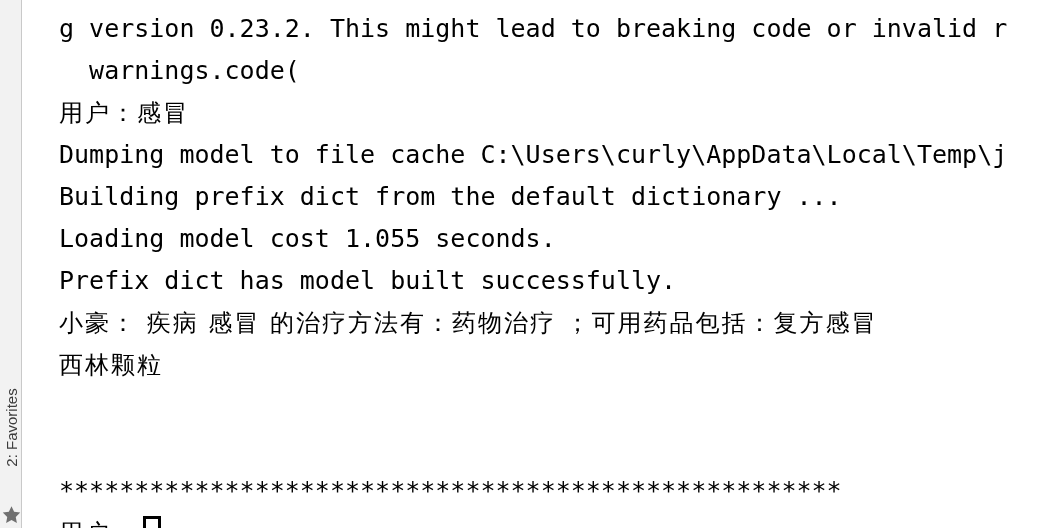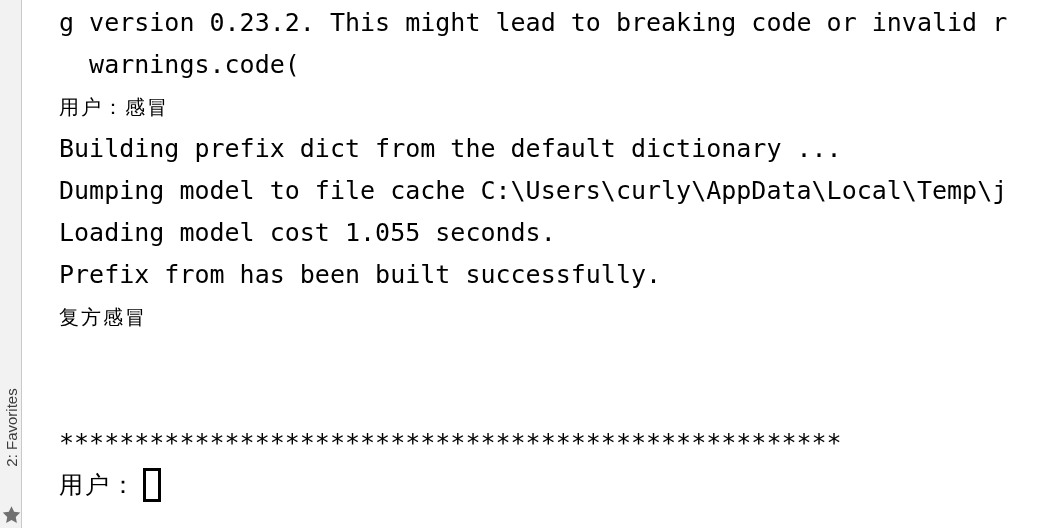--- a/index.html
+++ b/index.html
@@ -67,42 +67,42 @@
   }
   .strip-star svg { display: block; }
 
   
   .console {
     position: relative;
     flex: 1 1 auto;
     height: 528px;
     background: #ffffff;
     overflow: hidden;
-    padding-top: 2px;
+    padding-top: 8px;
     box-sizing: border-box;
   }
 
   .line {
     height: 42px;
     line-height: 42px;
     white-space: pre;
     font-size: 25px;
     color: #000000;
     padding-left: 37px;
     box-sizing: border-box;
     letter-spacing: 0px;
   }
 
   .line.ascii {
     font-family: "DejaVu Sans Mono", "Liberation Mono", monospace;
   }
 
   .line.cjk {
     font-family: "DejaVu Serif", "Liberation Serif", serif;
-    font-size: 20px;
+    font-size: 24px;
     letter-spacing: 2px;
   }
 
   .line.stars {
     font-family: "DejaVu Sans Mono", "Liberation Mono", monospace;
     font-size: 25px;
     letter-spacing: 0px;
   }
 
   .line.blank {
@@ -148,25 +148,26 @@
       <svg width="19" height="19" viewBox="0 0 24 24" aria-hidden="true">
         <polygon points="12,1.5 15.3,8.6 23,9.6 17.4,15 18.8,22.6 12,19 5.2,22.6 6.6,15 1,9.6 8.7,8.6" fill="#707070"></polygon>
       </svg>
     </div>
   </div>
 
   <div class="console">
     <div class="line ascii">g version 0.23.2. This might lead to breaking code or invalid r</div>
     <div class="line ascii">  warnings.code(</div>
     <div class="line cjk">用户：感冒</div>
+    <div class="line ascii">Dumping model to file cache C:\Users\curly\AppData\Local\Temp\j</div>
     <div class="line ascii">Building prefix dict from the default dictionary ...</div>
-    <div class="line ascii">Dumping model to file cache C:\Users\curly\AppData\Local\Temp\j</div>
     <div class="line ascii">Loading model cost 1.055 seconds.</div>
-    <div class="line ascii">Prefix from has been built successfully.</div>
-    <div class="line cjk">复方感冒</div>
+    <div class="line ascii">Prefix dict has model built successfully.</div>
+    <div class="line cjk">小豪： 疾病 感冒 的治疗方法有：药物治疗 ；可用药品包括：复方感冒</div>
+    <div class="line cjk">西林颗粒</div>
     <div class="line blank"></div>
     <div class="line blank"></div>
     <div class="line stars">****************************************************</div>
 
     <div class="prompt-line">
       <span>用户：</span>
       <span class="caret"></span>
       <span></span>
     </div>
   </div>

